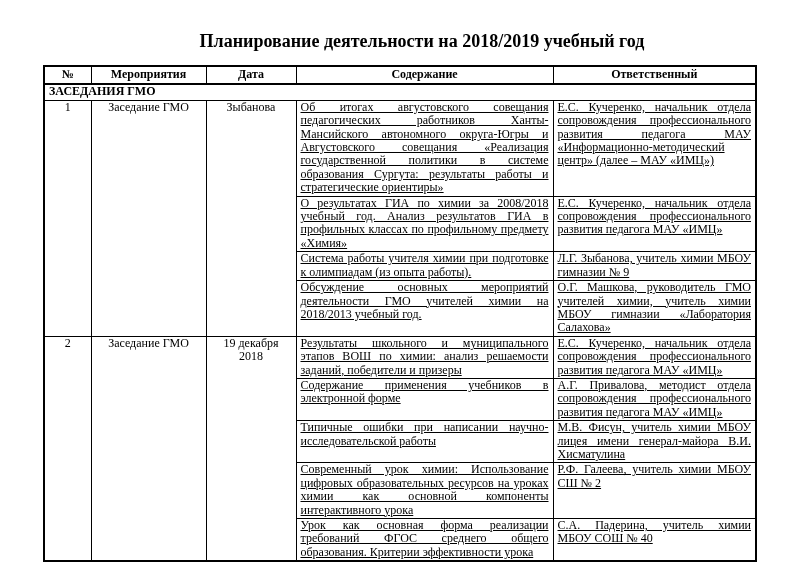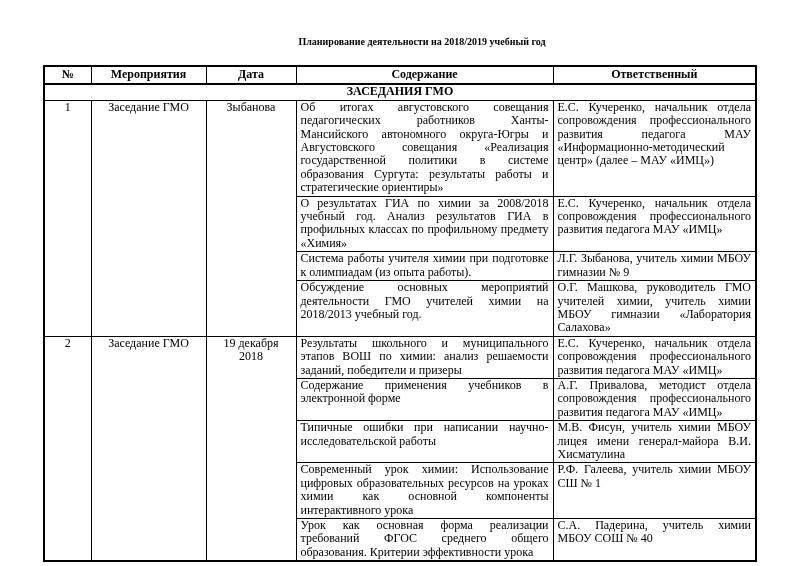--- a/index.html
+++ b/index.html
@@ -13,21 +13,21 @@
     overflow: hidden;
     font-family: "Liberation Serif", "DejaVu Serif", serif;
     color: #000000;
   }
   .page {
     padding-top: 34px;
   }
   .doc-title {
     text-align: center;
     font-weight: bold;
-    font-size: 10px;
+    font-size: 18px;
     line-height: 15px;
     margin: 0 0 16px 0;
     padding-left: 44px;
   }
   table.plan {
     border-collapse: collapse;
     table-layout: fixed;
     width: 712px;
     margin-left: 43px;
     border: 2px solid #000;
@@ -44,30 +44,30 @@
   table.plan th {
     font-weight: bold;
     text-align: center;
     padding: 1px 2px 2px 2px;
     border-bottom: 2px solid #000;
   }
   td.section-cell {
     font-weight: bold;
     font-size: 14.5px;
     line-height: 16px;
-    text-align: center;
     padding: 1px 0 2px 0;
   }
   td.merge {
     text-align: center;
   }
   td.v-top { vertical-align: top; padding-top: 1px; }
   td.v-mid { vertical-align: middle; }
   td.content, td.resp {
     text-align: justify;
+    text-decoration: underline;
   }
 </style>
 </head>
 <body>
 
 <div class="page">
   <p class="doc-title">Планирование деятельности на 2018/2019 учебный год</p>
 
   <table class="plan">
     <colgroup>
@@ -119,21 +119,21 @@
         <tr>
           <td class="content">Содержание применения учебников в электронной форме</td>
           <td class="resp">А.Г. Привалова, методист отдела сопровождения профессионального развития педагога МАУ «ИМЦ»</td>
         </tr>
         <tr>
           <td class="content">Типичные ошибки при написании научно-исследовательской работы</td>
           <td class="resp">М.В. Фисун, учитель химии МБОУ лицея имени генерал-майора В.И. Хисматулина</td>
         </tr>
         <tr>
           <td class="content">Современный урок химии: Использование цифровых образовательных ресурсов на уроках химии как основной компоненты интерактивного урока</td>
-          <td class="resp">Р.Ф. Галеева, учитель химии МБОУ СШ № 1</td>
+          <td class="resp">Р.Ф. Галеева, учитель химии МБОУ СШ № 2</td>
         </tr>
         <tr>
           <td class="content">Урок как основная форма реализации требований ФГОС среднего общего образования. Критерии эффективности урока</td>
           <td class="resp">С.А. Падерина, учитель химии МБОУ СОШ № 40</td>
         </tr>
       </tbody>
   </table>
 </div>
 
 </body></html>

